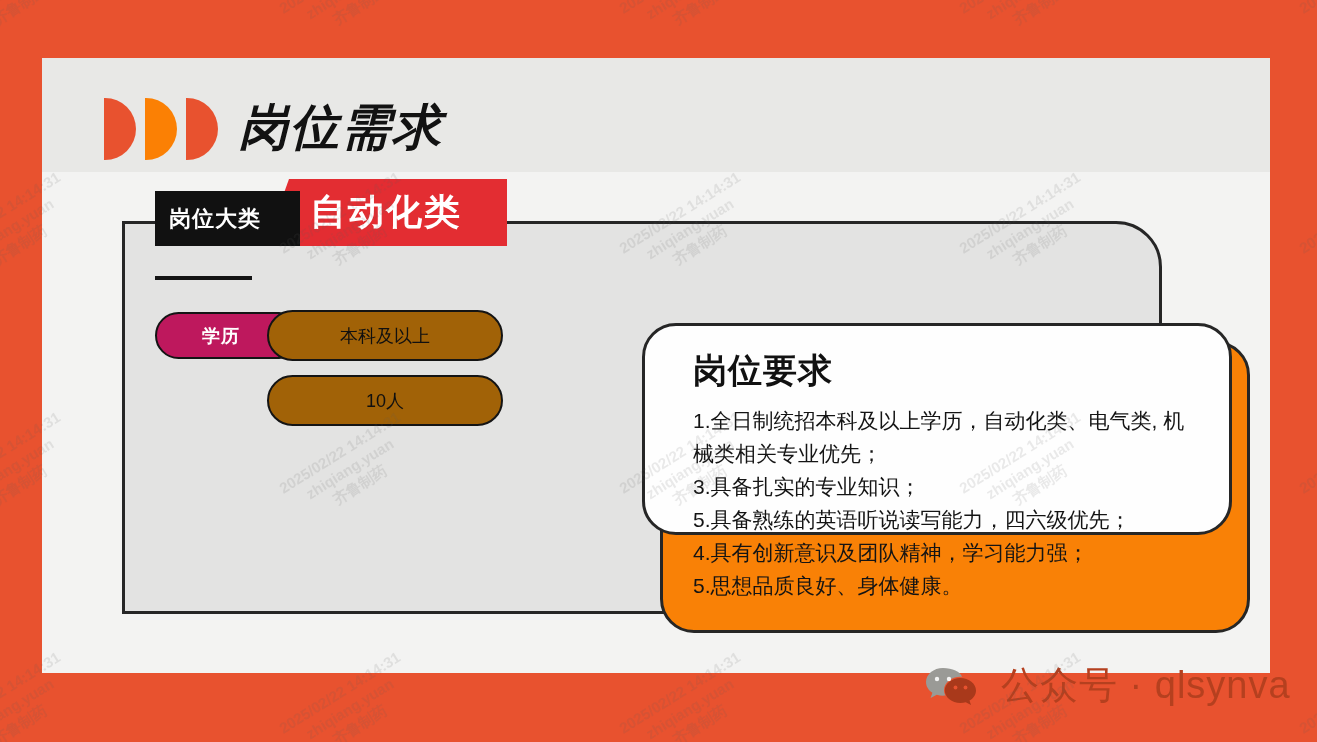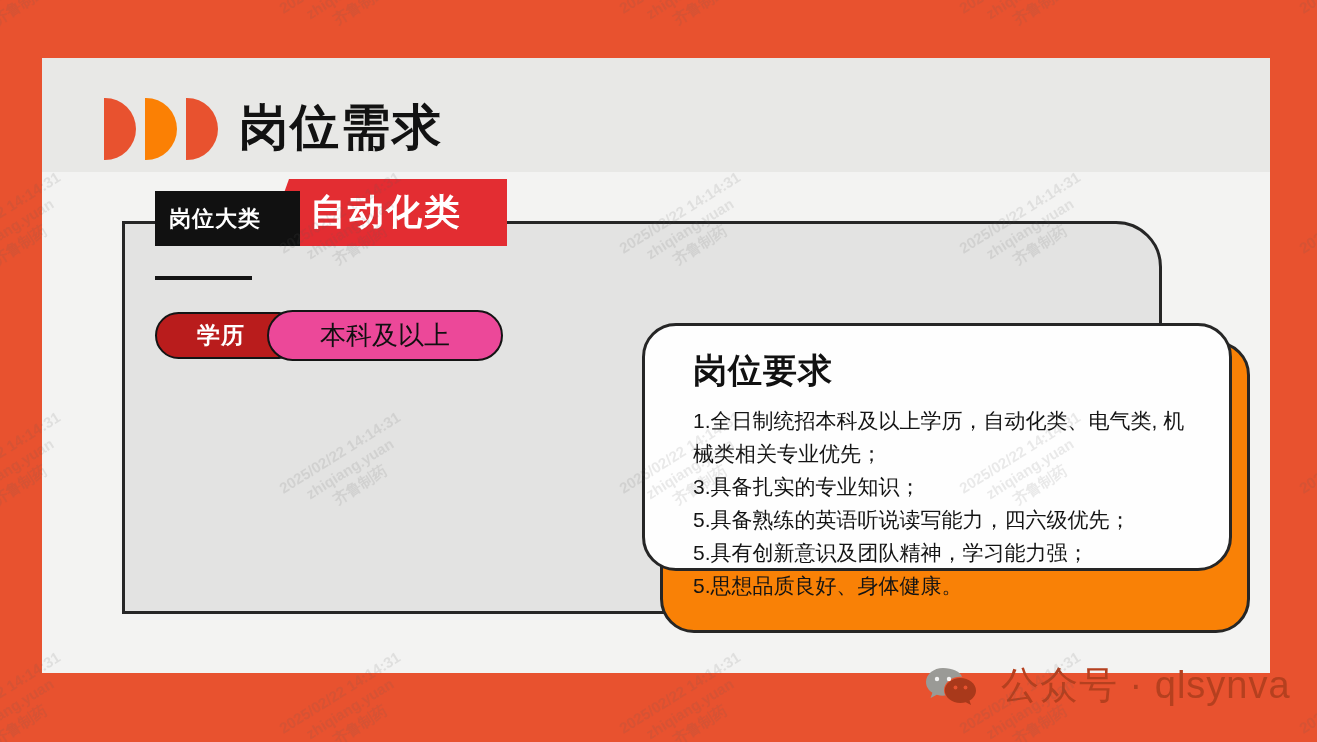--- a/index.html
+++ b/index.html
@@ -56,20 +56,21 @@
   .page-title {
     position: absolute;
     left: 197px;
     top: 34px;
     font-size: 49px;
     font-weight: bold;
     color: #121212;
     letter-spacing: 2px;
     line-height: 70px;
     white-space: nowrap;
+    font-style: italic;
   }
 
   
   .content-card {
     position: absolute;
     left: 80px;
     top: 163px;
     width: 1040px;
     height: 393px;
     background: #E3E3E2;
@@ -141,45 +142,45 @@
     height: 47px;
     width: 348px;
     margin-bottom: 18px;
   }
   .pill .pill-key {
     position: absolute;
     left: 0;
     top: 0;
     height: 47px;
     width: 132px;
-    background: #b91c1c;
+    background: #be185d;
     border: 2.5px solid #141414;
     border-radius: 24px 8px 8px 24px;
     box-sizing: border-box;
     color: #FFFFFF;
-    font-size: 23px;
+    font-size: 18px;
     font-weight: bold;
     letter-spacing: 1px;
     display: flex;
     align-items: center;
     justify-content: center;
     z-index: 1;
   }
   .pill .pill-val {
     position: absolute;
     left: 112px;
     top: -2px;
     height: 51px;
     width: 236px;
-    background: #ec4899;
+    background: #a16207;
     border: 2.5px solid #141414;
     border-radius: 26px;
     box-sizing: border-box;
     color: #101010;
-    font-size: 26px;
+    font-size: 18px;
     display: flex;
     align-items: center;
     justify-content: center;
     z-index: 2;
   }
 
   
   .req-shadow {
     position: absolute;
     left: 618px;
@@ -189,21 +190,21 @@
     background: #F98106;
     border: 3px solid #262626;
     border-radius: 34px;
     box-sizing: border-box;
   }
   .req-card {
     position: absolute;
     left: 600px;
     top: 265px;
     width: 590px;
-    height: 248px;
+    height: 212px;
     background: #FEFEFE;
     border: 3px solid #262626;
     border-radius: 34px;
     box-sizing: border-box;
     padding: 22px 30px 12px 48px;
   }
   .req-title {
     font-size: 34px;
     font-weight: bold;
     color: #111111;
@@ -276,33 +277,34 @@
     </div>
 
     <div class="rule"></div>
 
     <div class="pill-list">
       <div class="pill">
         <div class="pill-key">学历</div>
         <div class="pill-val">本科及以上</div>
       </div>
       <div class="pill">
+        <div class="pill-val">10人</div>
       </div>
     </div>
 
   </div>
 
   <div class="req-shadow"></div>
   <div class="req-card">
     <div class="req-title">岗位要求</div>
     <div class="req-list">
       <div class="req-item">1.全日制统招本科及以上学历，自动化类、电气类, 机械类相关专业优先；</div>
       <div class="req-item">3.具备扎实的专业知识；</div>
       <div class="req-item">5.具备熟练的英语听说读写能力，四六级优先；</div>
-      <div class="req-item">5.具有创新意识及团队精神，学习能力强；</div>
+      <div class="req-item">4.具有创新意识及团队精神，学习能力强；</div>
       <div class="req-item">5.思想品质良好、身体健康。</div>
     </div>
   </div>
 
 </div>
 
 <div class="footer-mark">
   <span class="wechat-icon">
     <svg width="52" height="40" viewBox="0 0 52 40" xmlns="http://www.w3.org/2000/svg">
       <path d="M18 2C8.6 2 1 8.3 1 16c0 4.4 2.5 8.3 6.4 10.8L5.6 32l6.2-3.2c2 .6 4 .9 6.2.9 .8 0 1.6 0 2.4-.1C19.5 28 19 26.2 19 24.3 19 16.8 26.4 10.8 35.4 10.8c.6 0 1.1 0 1.7.1C35.3 5.6 27.4 2 18 2z" fill="#9A9A96"></path>

